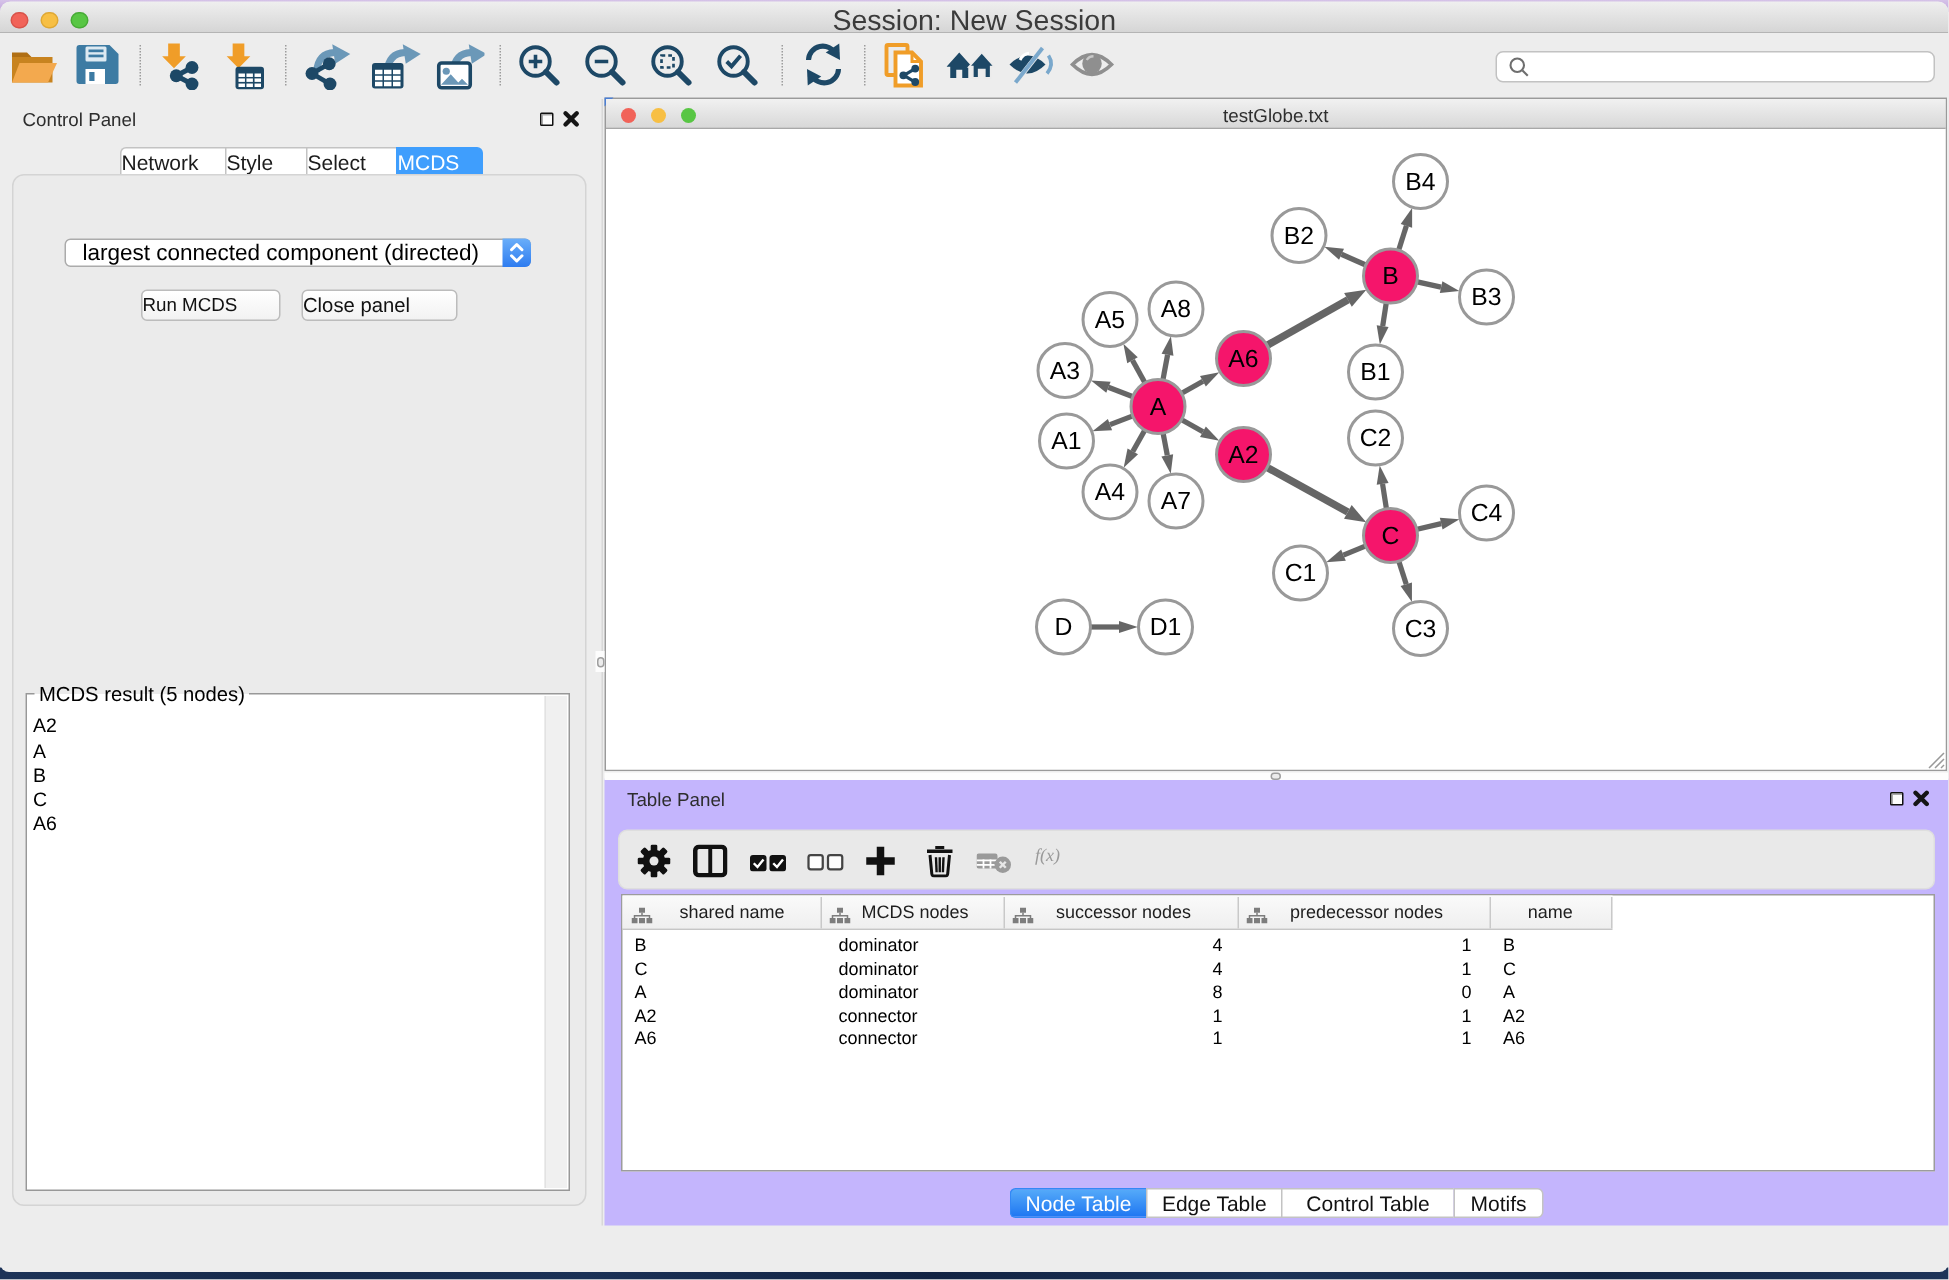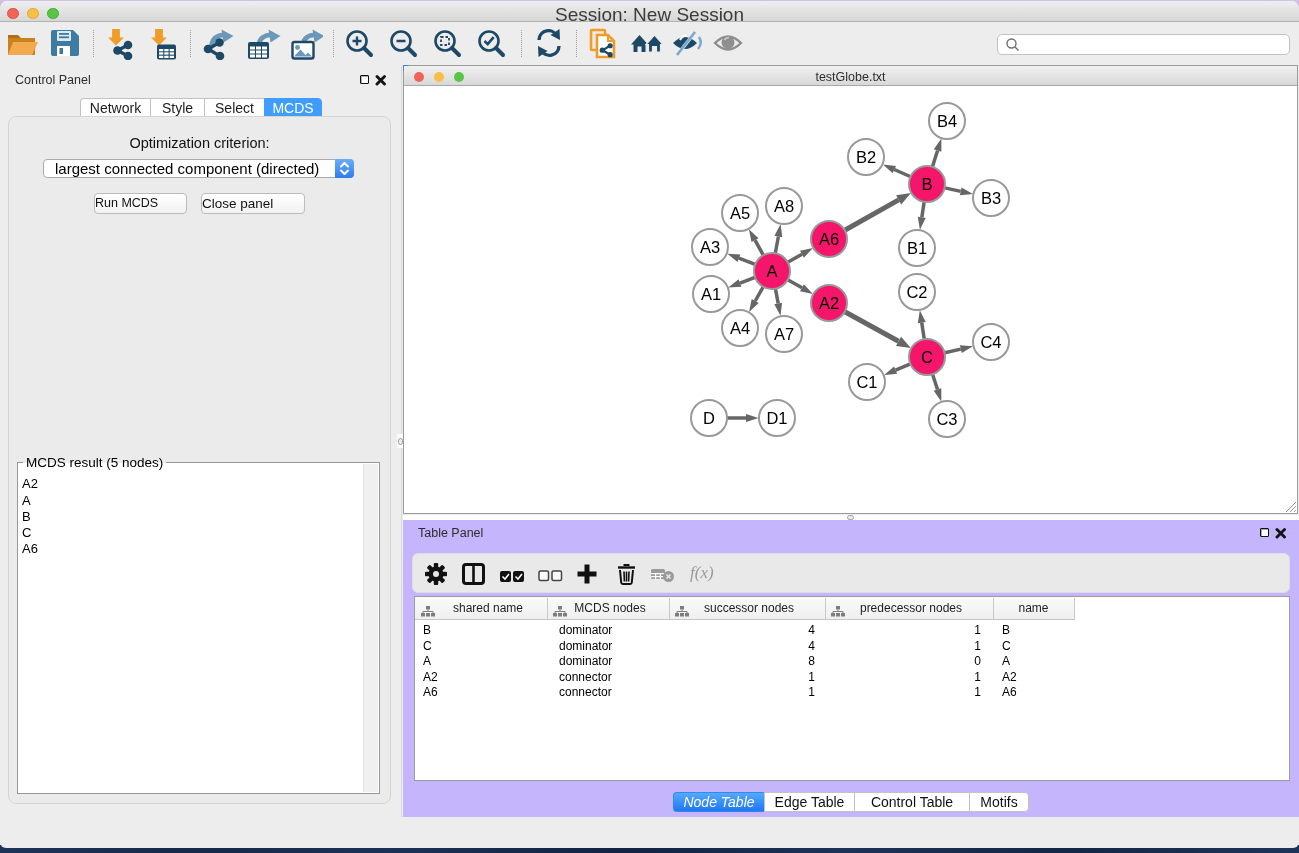--- a/index.html
+++ b/index.html
@@ -14,21 +14,21 @@
 #title { width:100%; text-align:center; top:3px; font-size:19px; color:#3b3b3b; }
 #toolbar { left:0; top:22px; width:1299px; height:43px; background:#ededed; }
 .vsep { top:7px; height:27px; width:1px; border-left:1px dotted #9c9c9c; }
 .ticon { top:27px; }
 #searchbox { left:997px; top:11px; width:293px; height:21px; background:#fff; border:1px solid #c2c2c2; border-radius:5px; }
 
 #cpanel { left:0; top:65px; width:402px; height:751px; background:#ededed; border-right:1px solid #d8d8d8; }
 .ptitle { font-size:12.5px; color:#2d2d2d; }
 .sqbtn { width:9px; height:9px; border:1.5px solid #111; border-radius:1px; background:#fdfdfd; box-shadow:inset 1px 1px 0 #aaa; }
 .tabs { top:32px; left:80px; height:19px; display:flex; }
-.tab { height:19px; border:1px solid #c3c3c3; border-right:none; background:#fff; color:#1c1c1c; font-size:14px; text-align:center; line-height:18px; }
+.tab { height:19px; border:1px solid #c3c3c3; border-right:none; background:#fff; color:#1c1c1c; font-size:14px; line-height:18px; }
 .tab:first-child { border-radius:4px 0 0 0; }
 .tab.last { border-right:1px solid #c3c3c3; border-radius:0 4px 0 0; }
 .tab.sel { background:#3f9efd; color:#fff; border-color:#3f9efd; }
 #cpinner { left:8px; top:50px; width:383px; height:688px; background:#ebebeb; border:1px solid #d4d4d4; border-radius:8px; }
 #optlabel { top:18px; width:100%; text-align:center; font-size:14.5px; color:#111; }
 #dropdown { left:34px; top:42px; width:311px; height:19px; background:#fff; border:1px solid #ababab; border-radius:4px; font-size:15px; color:#000; line-height:17px; padding-left:11px; }
 #spinner { right:-1px; top:-1px; width:19px; height:19px; border-radius:0 4px 4px 0; background:linear-gradient(#6aaef9,#2e7cf0); position:absolute; }
 .btn { height:21px; background:linear-gradient(#ffffff,#f2f2f2); border:1px solid #bcbcbc; border-radius:4px; font-size:13px; color:#111; text-align:left; line-height:19px; }
 #fieldset { left:8px; top:345px; width:363px; height:332px; background:#fff; border:1px solid #989898; }
 #fslegend { left:5px; top:-8px; height:16px; font-size:13.5px; color:#000; padding:0 3px; position:absolute; background:linear-gradient(to bottom,#ebebeb 50%,#ffffff 50%); }
@@ -45,21 +45,21 @@
 #ttoolbar { left:9px; top:34px; width:878px; height:40px; background:#e9e9e9; border:1px solid #dedede; border-radius:6px; }
 #ttable { left:11px; top:77px; width:876px; height:185px; background:#fff; border:1px solid #9c9c9c; }
 #thead { left:0px; top:0px; width:660px; height:23px; background:linear-gradient(#fafafa,#efefef); border-bottom:1px solid #c6c6c6; position:absolute; }
 .hsep { top:1px; height:21px; width:1px; background:#c9c9c9; position:absolute; }
 .hcell { top:4px; font-size:12px; color:#1e1e1e; text-align:center; position:absolute; }
 .trow { font-size:12px; color:#000; position:absolute; }
 .btabs { top:273px; left:270px; height:20px; display:flex; position:absolute; }
 .btab { height:20px; border:1px solid #c3c3c3; border-right:none; background:#fff; color:#111; font-size:14px; text-align:center; line-height:19px; }
 .btab:first-child { border-radius:4px 0 0 4px; }
 .btab.last { border-right:1px solid #c3c3c3; border-radius:0 4px 4px 0; }
-.btab.sel { background:linear-gradient(#55aaf9,#1f77f2); color:#fff; border-color:#3388f5;font-style:italic; }
+.btab.sel { background:linear-gradient(#55aaf9,#1f77f2); color:#fff; border-color:#3388f5; }
 
 #statusbar { left:0; top:815px; width:1299px; height:32px; background:#efefef; border-top:1px solid #cfcfcf; }
 #listbtn { left:9px; top:8px; width:28px; height:20px; background:#fbfbfb; border:1px solid #a8a8a8; border-radius:2px; }
 #membtn { left:1214px; top:6px; width:75px; height:23px; background:#f6f6f6; border:1px solid #b5b5b5; font-size:12px; color:#111; }
 </style>
 </head>
 <body>
 <div class="abs" id="lavender"></div>
 <div class="abs" id="navy"></div>
 <div class="abs" id="app">
@@ -218,21 +218,20 @@
             <line x1="9.5" y1="2.5" x2="2" y2="10"></line>
           </g>
         </svg></div>
     <div class="abs tabs">
       <div class="tab" style="width:70px">Network</div>
       <div class="tab" style="width:54px">Style</div>
       <div class="tab" style="width:60px">Select</div>
       <div class="tab sel last" style="width:58px">MCDS</div>
     </div>
     <div class="abs" id="cpinner">
-      <div class="abs" id="optlabel">Optimization criterion:</div>
       <div class="abs" id="dropdown">largest connected component (directed)
         <div id="spinner"><svg width="19" height="19" viewBox="0 0 19 19" style="">
               <g stroke="#fff" stroke-width="2" fill="none" stroke-linecap="round" stroke-linejoin="round">
                 <path d="M6 7.5 L9.5 4 L13 7.5"></path>
                 <path d="M6 11.5 L9.5 15 L13 11.5"></path>
               </g>
             </svg></div>
       </div>
       <div class="abs btn" style="left:85px;top:76px;width:93px;font-size:12.5px">Run MCDS</div>
       <div class="abs btn" style="left:192px;top:76px;width:104px;font-size:13.5px">Close panel</div>
@@ -400,21 +399,21 @@
             <rect x="4.066666666666667" y="7" width="1.2" height="6" fill="#fff"></rect>
             <rect x="8.733333333333334" y="7" width="1.2" height="6" fill="#fff"></rect>
             <rect x="0" y="7" width="14" height="1.2" fill="#fff"></rect>
             <rect x="0" y="10.0" width="14" height="1.2" fill="#fff"></rect>
             <circle cx="17.5" cy="10.5" r="5.5" fill="#9a9a9a"></circle>
             <g stroke="#e7e7e7" stroke-width="1.6">
               <line x1="15.5" y1="8.5" x2="19.5" y2="12.5"></line>
               <line x1="19.5" y1="8.5" x2="15.5" y2="12.5"></line>
             </g>
           </svg></div>
-<div class="abs" style="left:277px;top:9px;font-family:'Liberation Serif',serif;font-style:italic;font-size:17px;color:#9a9a9a">f(x)</div>
+<div class="abs" style="left:277px;top:9px;font-family:'Liberation Serif',serif;font-style:italic;font-size:12px;color:#9a9a9a">f(x)</div>
       </div>
     <div class="abs" id="ttable">
       <div class="abs" id="thead">
         <div class="hsep" style="left:132px"></div>
         <div class="hsep" style="left:254px"></div>
         <div class="hsep" style="left:410px"></div>
         <div class="hsep" style="left:578px"></div>
         <div class="hsep" style="left:659px"></div>
         <div style="position:absolute;left:6px;top:6px"><svg width="14" height="11" viewBox="0 0 14 11" style="">
               <rect x="5" y="0" width="4" height="3.5" fill="#7d7d7d"></rect>

